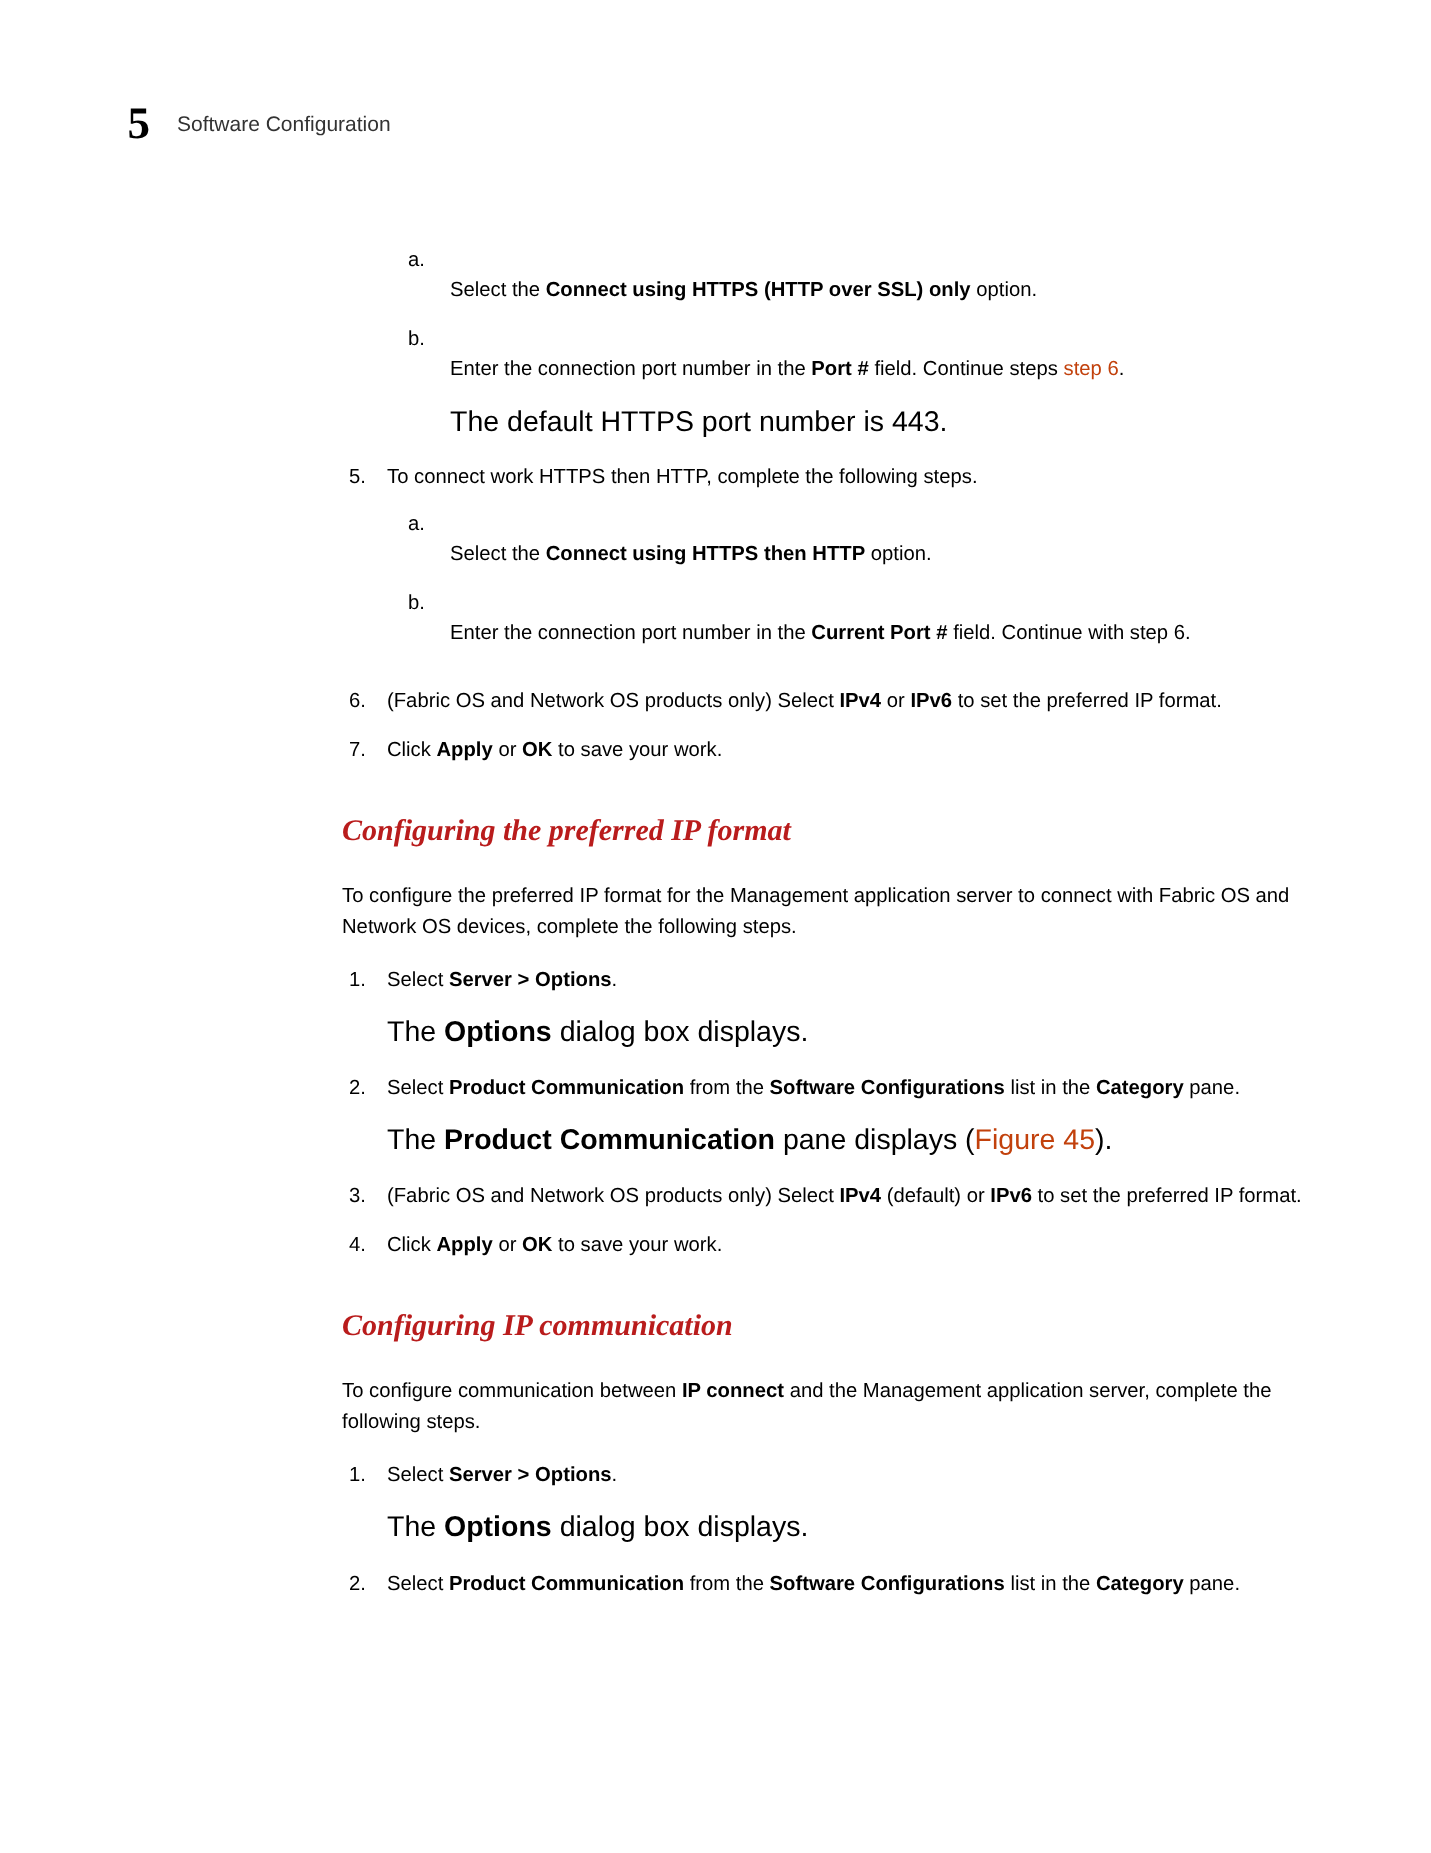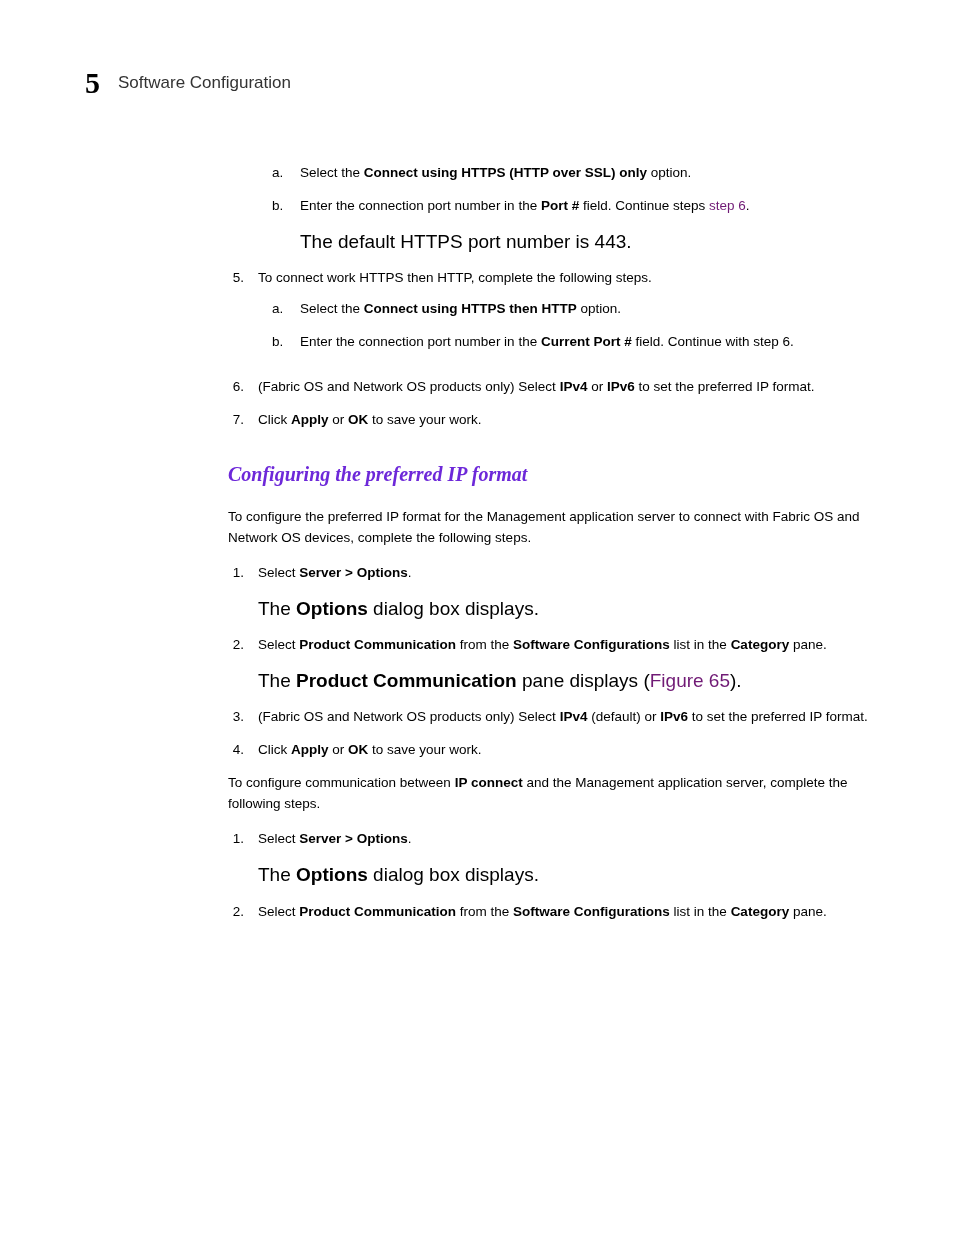--- a/index.html
+++ b/index.html
@@ -20,21 +20,21 @@
       gap: 18px;
       margin-bottom: 58px;
     }
     .chapter-num {
       font-family: Georgia, serif;
       font-size: 30px;
       font-weight: bold;
       color: #000;
     }
     .section-title {
-      font-size: 17px;
+      font-size: 14px;
       color: #333;
     }
     .content {
       margin-left: 143px;
     }
     .num-list { list-style: none; }
     .num-item {
       display: flex;
       gap: 14px;
       margin-bottom: 12px;
@@ -48,33 +48,33 @@
     .num-body { flex: 1; }
     .sub-list { list-style: none; margin-top: 10px; margin-left: 14px; }
     .sub-item {
       display: flex;
       gap: 14px;
       margin-bottom: 12px;
       font-size: 13.5px;
       line-height: 1.55;
     }
     .sub-marker { min-width: 14px; }
-    .sub-body { flex: 1; }
+    .sub-body { flex: 1; margin-top: 20px; }
     .extra-para {
       margin-top: 10px;
       font-size: 19px;
     }
     .bold { font-weight: bold; }
-    .link { color: #701a75; }
+    .link { color: #c2410c; }
     .heading {
       font-family: Georgia, 'Times New Roman', serif;
       font-style: italic;
       font-weight: bold;
       font-size: 20px;
-      color: #6d28d9;
+      color: #b91c1c;
       margin-top: 28px;
       margin-bottom: 18px;
     }
     .intro-para {
       font-size: 13.5px;
       line-height: 1.55;
       margin-bottom: 14px;
     }
   </style>
 </head>
@@ -138,33 +138,34 @@
       <span class="num-marker">1.</span>
       <span class="num-body">
         <span>Select </span><span class="bold">Server &gt; Options</span><span>.</span>
         <div class="extra-para"><span>The </span><span class="bold">Options</span><span> dialog box displays.</span></div>
       </span>
     </li>
     <li class="num-item">
       <span class="num-marker">2.</span>
       <span class="num-body">
         <span>Select </span><span class="bold">Product Communication</span><span> from the </span><span class="bold">Software Configurations</span><span> list in the </span><span class="bold">Category</span><span> pane.</span>
-        <div class="extra-para"><span>The </span><span class="bold">Product Communication</span><span> pane displays (</span><span class="link">Figure 65</span><span>).</span></div>
+        <div class="extra-para"><span>The </span><span class="bold">Product Communication</span><span> pane displays (</span><span class="link">Figure 45</span><span>).</span></div>
       </span>
     </li>
     <li class="num-item">
       <span class="num-marker">3.</span>
       <span class="num-body"><span>(Fabric OS and Network OS products only) Select </span><span class="bold">IPv4</span><span> (default) or </span><span class="bold">IPv6</span><span> to set the preferred IP format.</span></span>
     </li>
     <li class="num-item">
       <span class="num-marker">4.</span>
       <span class="num-body"><span>Click </span><span class="bold">Apply</span><span> or </span><span class="bold">OK</span><span> to save your work.</span></span>
     </li>
   </ul>
 
+  <h2 class="heading">Configuring IP communication</h2>
   <p class="intro-para"><span>To configure communication between </span><span class="bold">IP connect</span><span> and the Management application server, complete the following steps.</span></p>
 
   <ul class="num-list">
     <li class="num-item">
       <span class="num-marker">1.</span>
       <span class="num-body">
         <span>Select </span><span class="bold">Server &gt; Options</span><span>.</span>
         <div class="extra-para"><span>The </span><span class="bold">Options</span><span> dialog box displays.</span></div>
       </span>
     </li>

